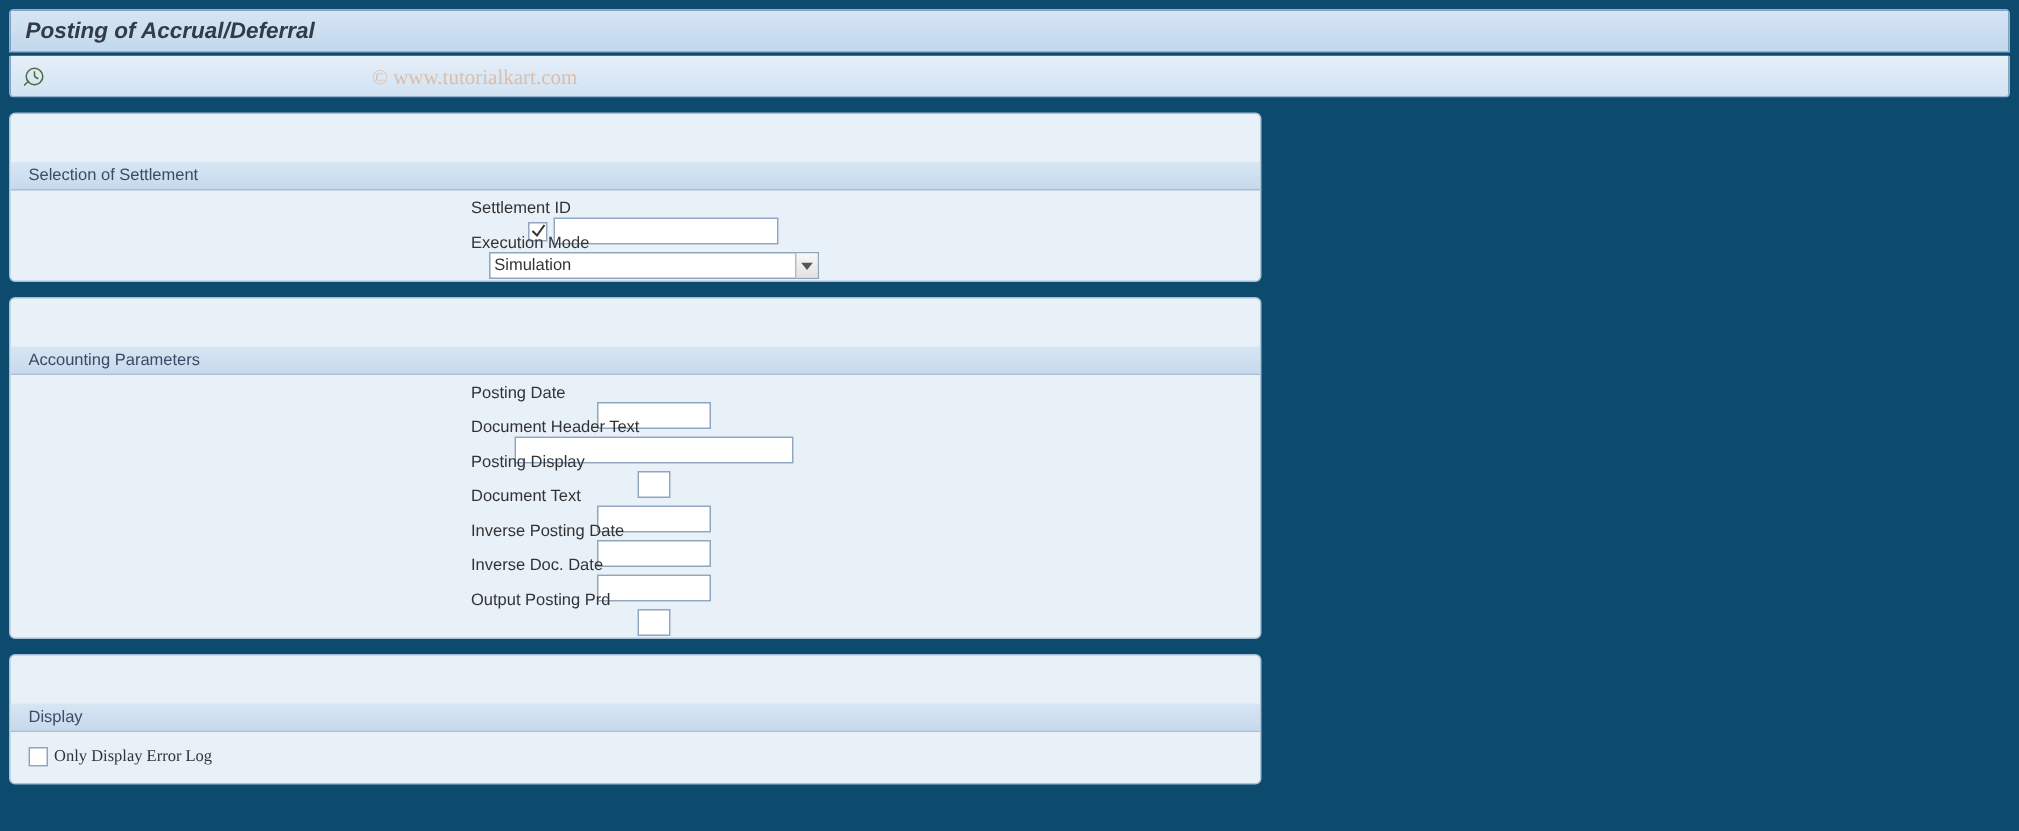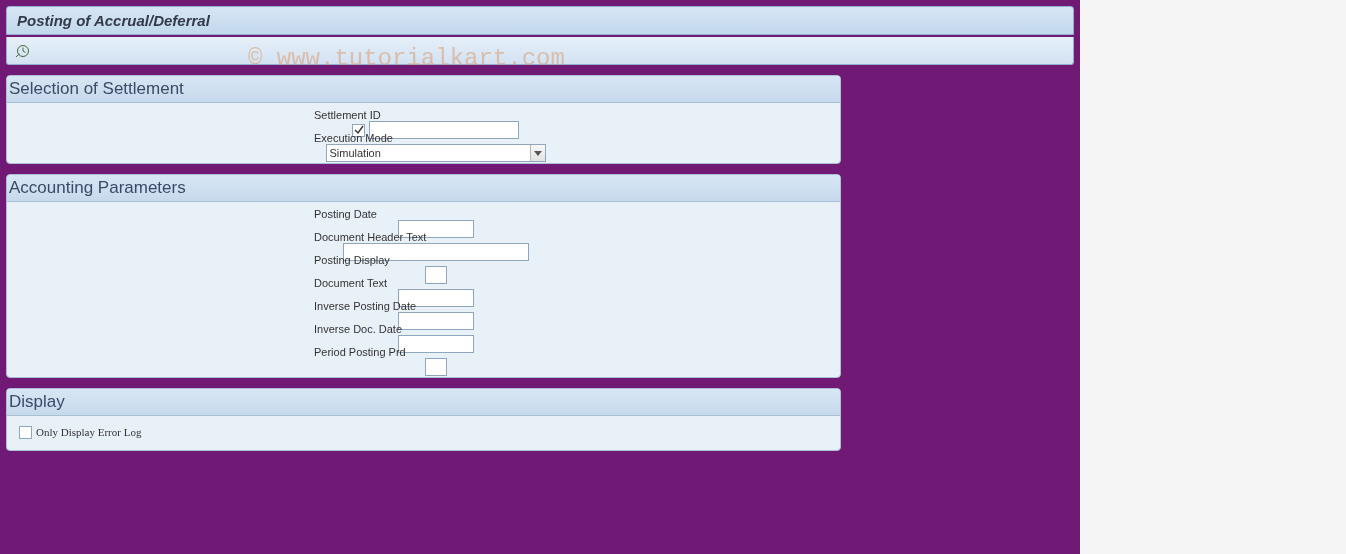--- a/index.html
+++ b/index.html
@@ -10,23 +10,23 @@
     body {
       font-family: Arial, Helvetica, sans-serif;
       font-size: 11px;
       background: #f5f5f5;
       width: 1346px;
       height: 554px;
       overflow: hidden;
       position: relative;
     }
     .app-container {
-      width: 1080px;
+      width: 1346px;
       height: 554px;
-      background: #701a75;
+      background: #0c4a6e;
       padding: 6px;
     }
     .title-bar {
       background: linear-gradient(to bottom, #d7e5f5 0%, #c2d8ec 100%);
       border: 1px solid #91b0d0;
       border-radius: 3px 3px 0 0;
       padding: 5px 10px;
       font-weight: bold;
       font-style: italic;
       font-size: 15px;
@@ -49,42 +49,43 @@
       height: 16px;
       display: flex;
       align-items: center;
       justify-content: center;
       cursor: pointer;
     }
     .watermark {
       position: absolute;
       left: 248px;
       top: 45px;
-      font-size: 24px;
+      font-size: 14px;
       color: rgba(220, 150, 100, 0.5);
-      font-family: Liberation Mono, monospace;
+      font-family: Liberation Serif, serif;
       pointer-events: none;
       z-index: 10;
     }
     .content-area {
       width: 835px;
     }
     .group-box {
       background: #e8f0f8;
       border: 1px solid #a8bfd6;
       border-radius: 4px;
       margin-bottom: 10px;
       overflow: hidden;
     }
     .group-header {
       background: linear-gradient(to bottom, #d8e6f4 0%, #c6d9ec 100%);
-      padding: 3px 2px;
-      font-size: 17px;
+      padding: 3px 12px;
+      font-size: 11px;
       color: #3b4a66;
       border-bottom: 1px solid #a8bfd6;
+      margin-top: 32px;
     }
     .group-body {
       padding: 6px 8px 8px 8px;
     }
     .form-row {
       display: flex;
       align-items: center;
       height: 22px;
       margin-bottom: 1px;
       flex-direction: column;
@@ -255,21 +256,21 @@
             <input type="text" class="text-input input-date" value="" style="">
           </div>
         </div>
         <div class="form-row">
           <div class="form-label">Inverse Doc. Date</div>
           <div class="form-control-cell">
             <input type="text" class="text-input input-date" value="" style="">
           </div>
         </div>
         <div class="form-row">
-          <div class="form-label">Period Posting Prd</div>
+          <div class="form-label">Output Posting Prd</div>
           <div class="form-control-cell">
             <input type="text" class="text-input input-short" value="" style="">
           </div>
         </div>
       </div>
     </div>
 
     <div class="group-box">
       <div class="group-header">Display</div>
       <div class="group-body">

